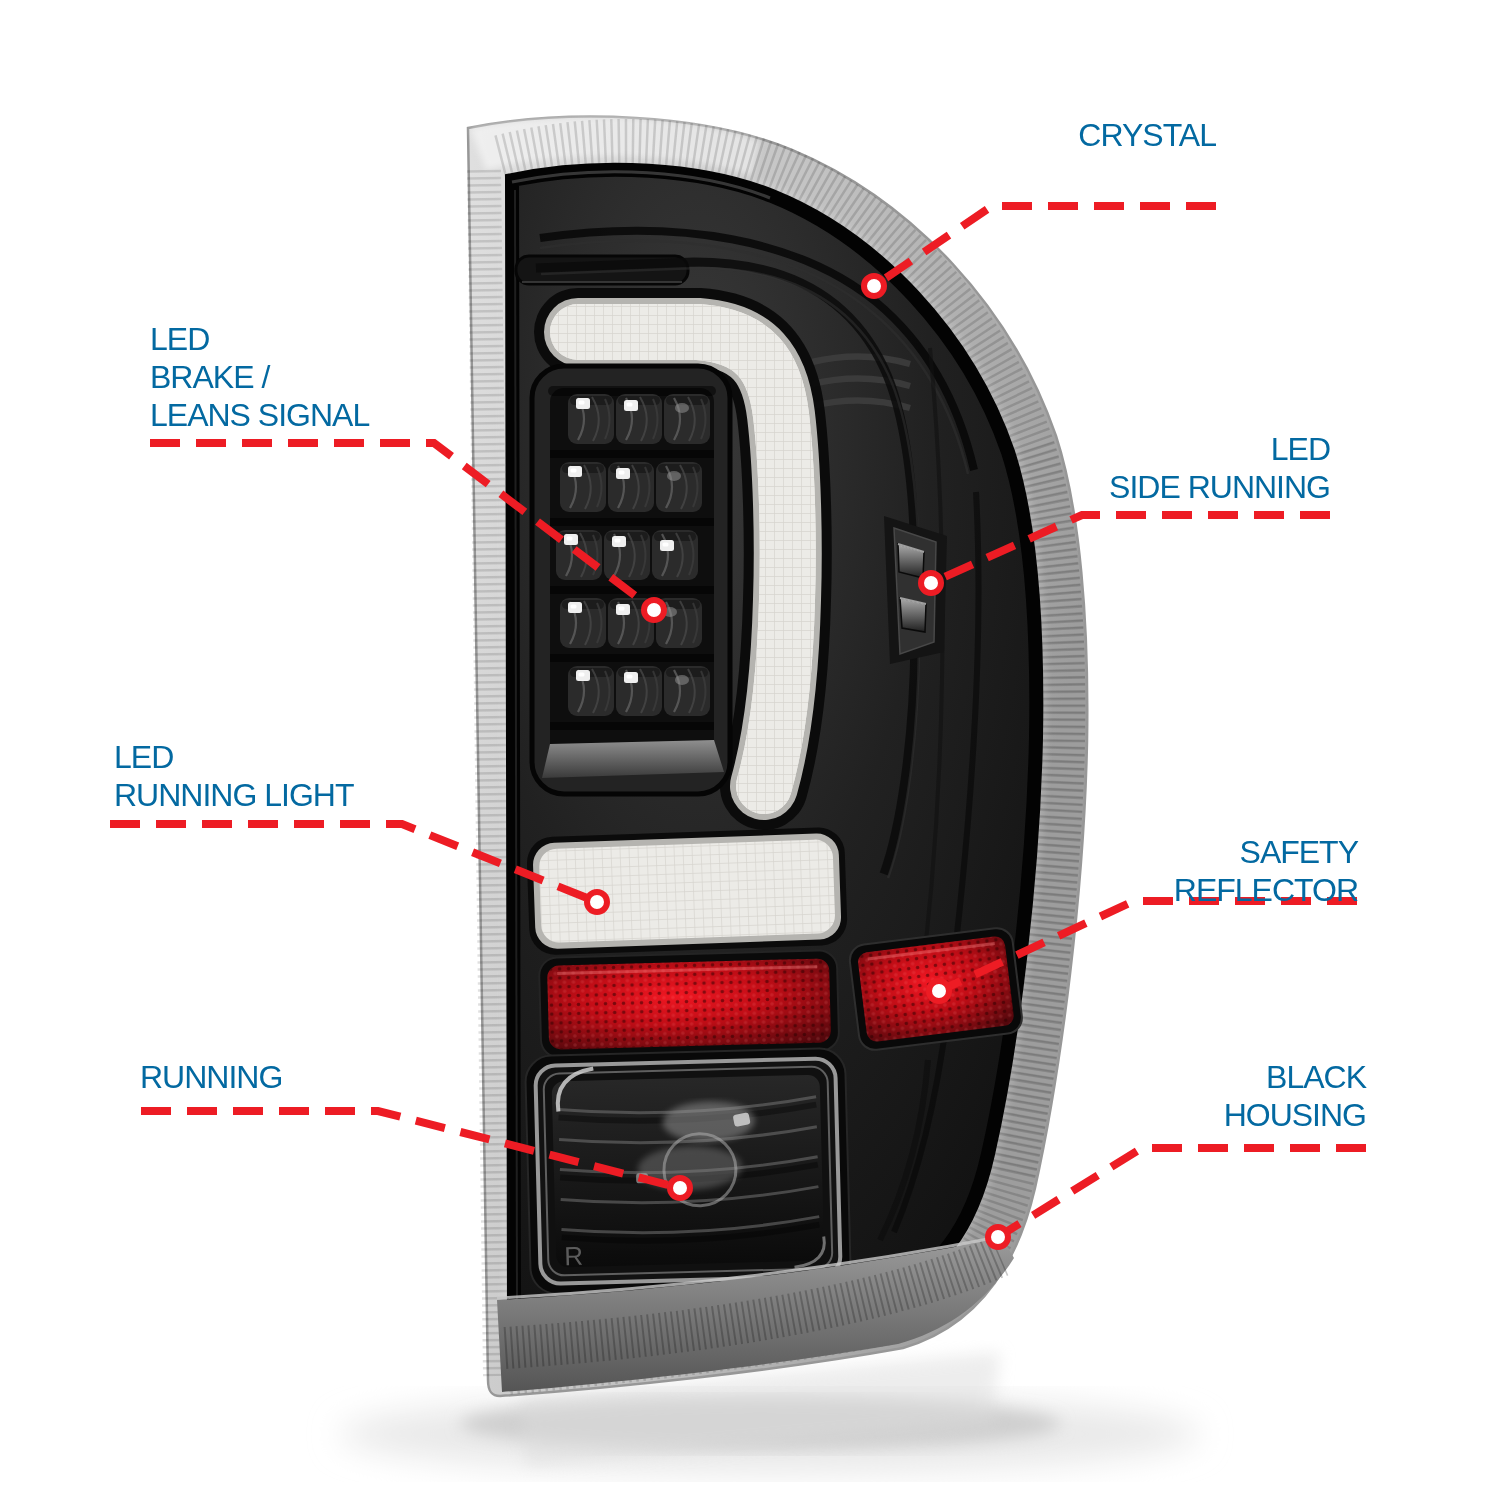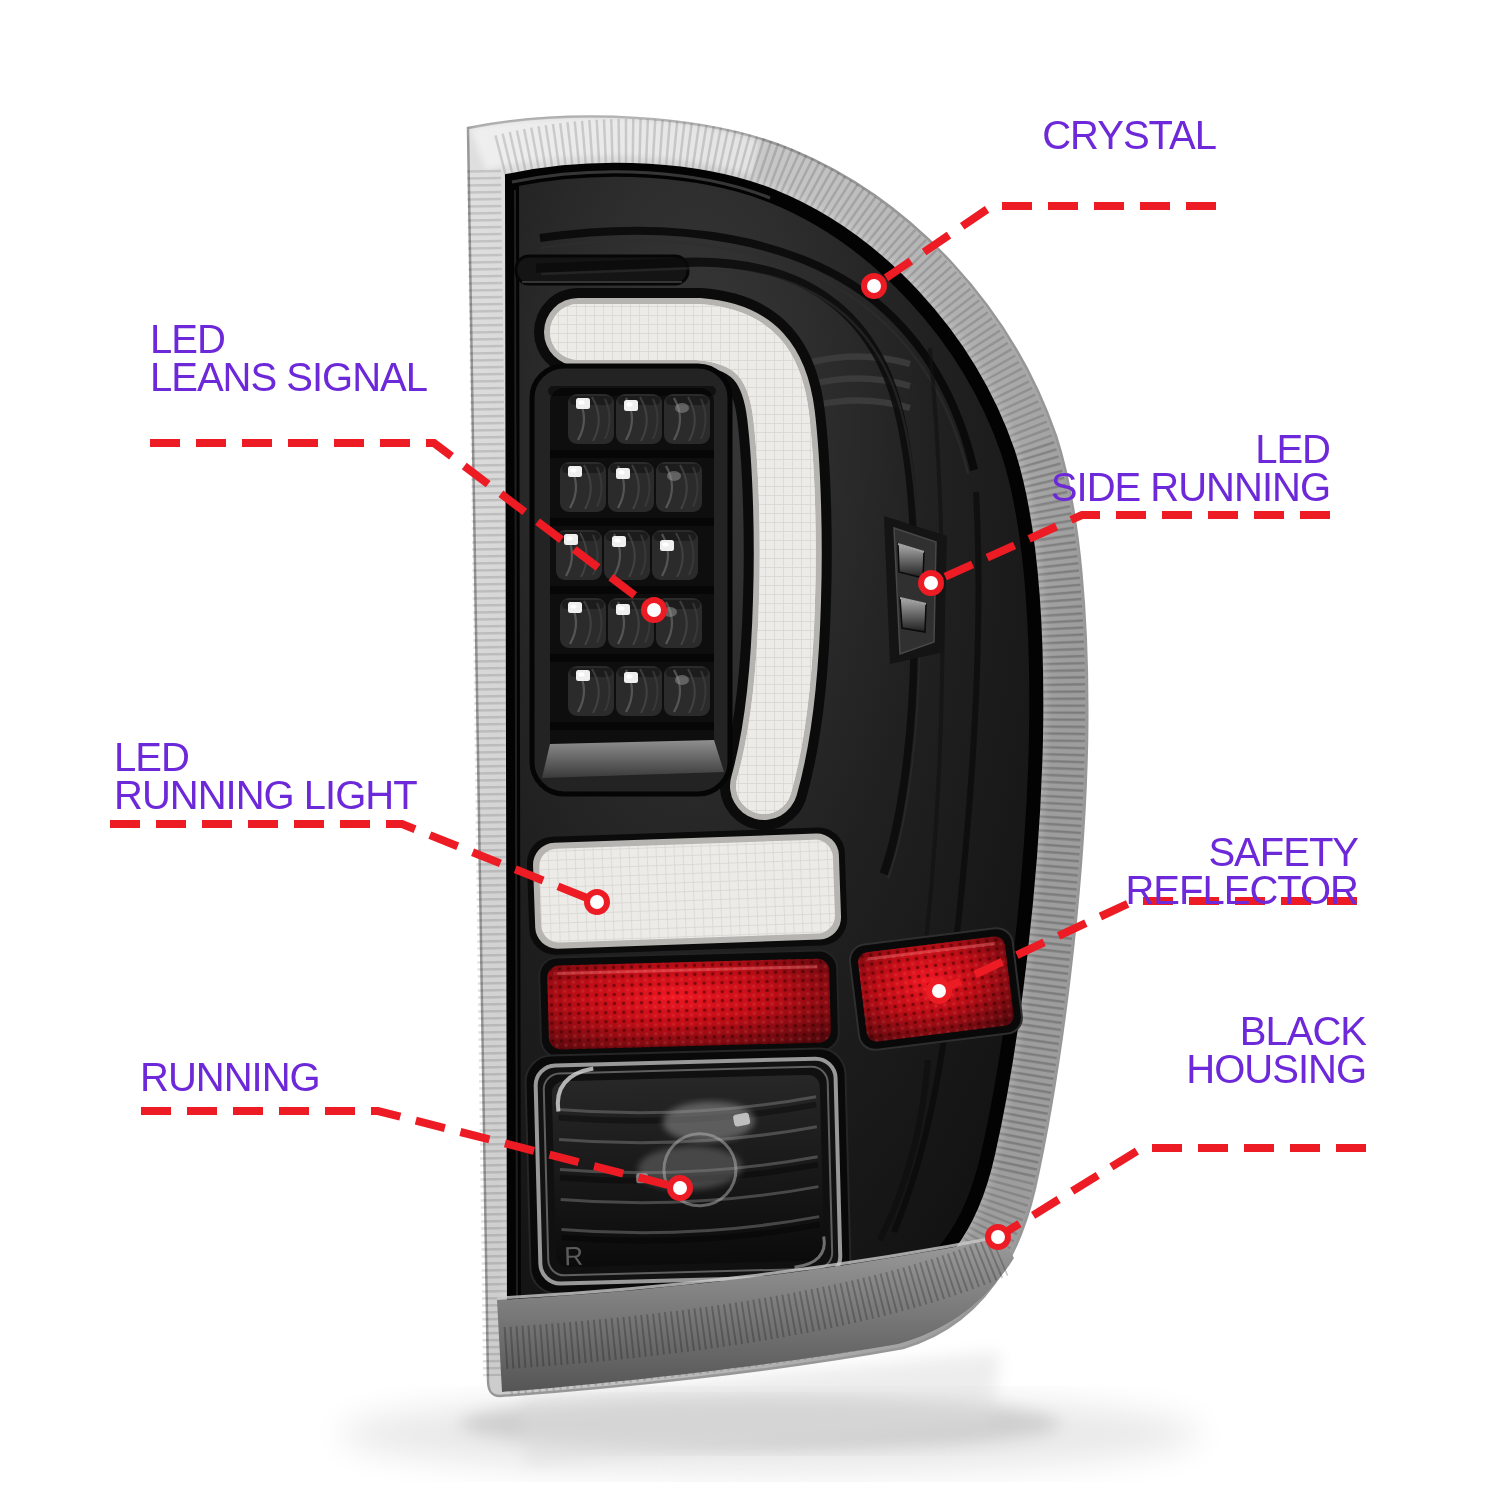--- a/index.html
+++ b/index.html
@@ -6,22 +6,22 @@
   #stage{
     position:relative;
     width:1500px;height:1500px;
     background:#ffffff;
     overflow:hidden;
     font-family:"Liberation Sans", sans-serif;
   }
   #artwork{position:absolute;left:0;top:0;width:1500px;height:1500px;}
   .callout{
     position:absolute;
-    color:#6d28d9;
-    font-size:40px;
+    color:#0369a1;
+    font-size:32px;
     line-height:38px;
     letter-spacing:-1px;
     white-space:nowrap;
     z-index:3;
   }
   .callout.right{text-align:right;}
 </style>
 </head>
 <body>
 
@@ -286,20 +286,21 @@
       <circle cx="998" cy="1237" r="10"></circle>
     </g>
   </svg>
 
   <div class="callout right" style="right:284px;top:116px">
     <div>CRYSTAL</div>
   </div>
 
   <div class="callout" style="left:150px;top:320px">
     <div>LED</div>
+    <div>BRAKE /</div>
     <div>LEANS SIGNAL</div>
   </div>
 
   <div class="callout right" style="right:170px;top:430px">
     <div>LED</div>
     <div>SIDE RUNNING</div>
   </div>
 
   <div class="callout" style="left:114px;top:738px">
     <div>LED</div>
@@ -308,18 +309,18 @@
 
   <div class="callout right" style="right:142px;top:833px">
     <div>SAFETY</div>
     <div>REFLECTOR</div>
   </div>
 
   <div class="callout" style="left:140px;top:1058px">
     <div>RUNNING</div>
   </div>
 
-  <div class="callout right" style="right:134px;top:1012px">
+  <div class="callout right" style="right:134px;top:1058px">
     <div>BLACK</div>
     <div>HOUSING</div>
   </div>
 
 </div>
 
 </body></html>

